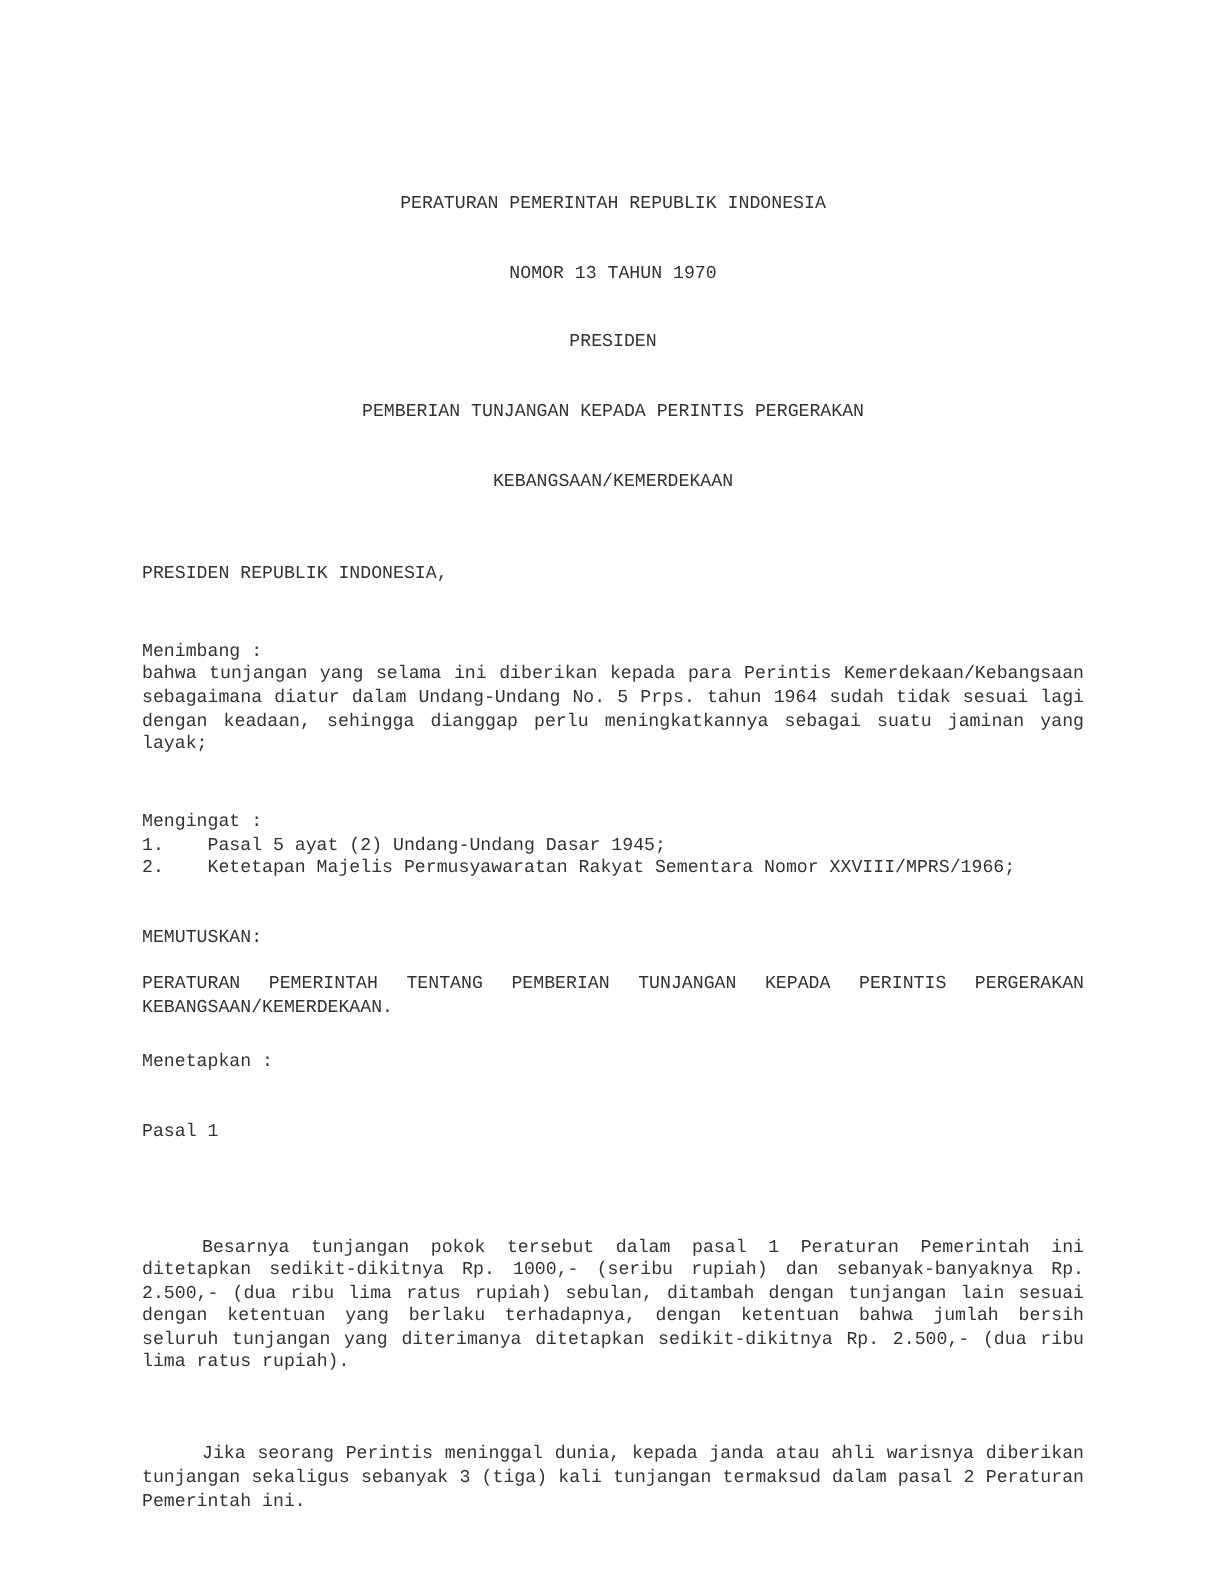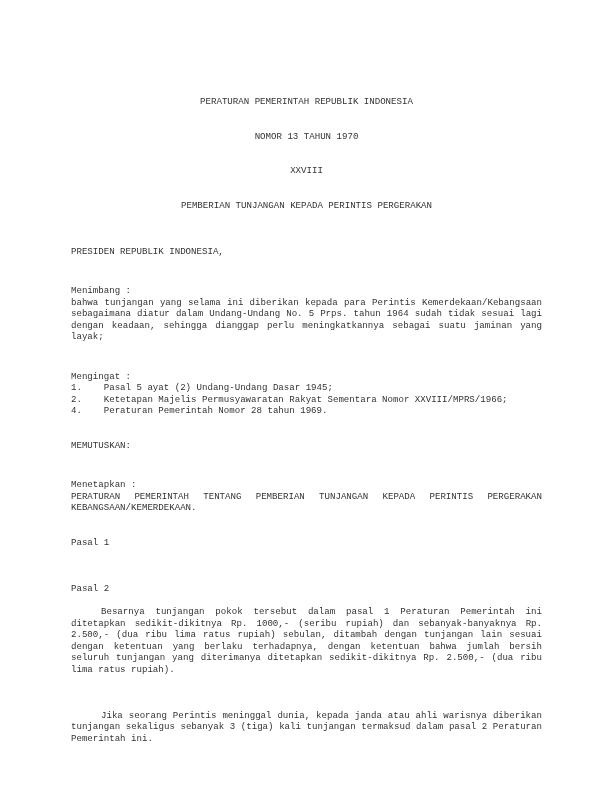--- a/index.html
+++ b/index.html
@@ -88,59 +88,58 @@
   .sp-gap   { display: block; height: 23.1px; }
 </style>
 </head>
 <body>
 
 <div class="page">
 
   <div class="title-block doc-text">
     <span class="title-line">PERATURAN PEMERINTAH REPUBLIK INDONESIA</span>
     <span class="title-line">NOMOR 13 TAHUN 1970</span>
-    <span class="title-line">XXVIII</span>
+    <span class="title-line">PRESIDEN</span>
     <span class="title-line">PEMBERIAN TUNJANGAN KEPADA PERINTIS PERGERAKAN</span>
+    <span class="title-line">KEBANGSAAN/KEMERDEKAAN</span>
   </div>
 
   <span class="sp-blank"></span>
 
   <div class="doc-text heading-center">PRESIDEN REPUBLIK INDONESIA,</div>
 
   <span class="sp-blank"></span>
 
   <div class="doc-text label-line">Menimbang :</div>
   <div class="doc-text para">bahwa tunjangan yang selama ini diberikan kepada para Perintis Kemerdekaan/Kebangsaan sebagaimana diatur dalam Undang-Undang No. 5 Prps. tahun 1964 sudah tidak sesuai lagi dengan keadaan, sehingga dianggap perlu meningkatkannya sebagai suatu jaminan yang layak;</div>
 
   <span class="sp-blank"></span>
 
   <div class="doc-text label-line">Mengingat :</div>
   <div class="num-list">
     <div class="doc-text num-item"><span class="num-marker">1.</span><span>Pasal 5 ayat (2) Undang-Undang Dasar 1945;</span></div>
     <div class="doc-text num-item"><span class="num-marker">2.</span><span>Ketetapan Majelis Permusyawaratan Rakyat Sementara Nomor XXVIII/MPRS/1966;</span></div>
-    <div class="doc-text num-item"><span class="num-marker">4.</span><span>Peraturan Pemerintah Nomor 28 tahun 1969.</span></div>
   </div>
 
   <span class="sp-gap"></span>
 
   <div class="doc-text heading-center">MEMUTUSKAN:</div>
 
   <span class="sp-blank"></span>
 
+  <div class="doc-text para">PERATURAN PEMERINTAH TENTANG PEMBERIAN TUNJANGAN KEPADA PERINTIS PERGERAKAN KEBANGSAAN/KEMERDEKAAN.</div>
   <div class="doc-text label-line">Menetapkan :</div>
-  <div class="doc-text para">PERATURAN PEMERINTAH TENTANG PEMBERIAN TUNJANGAN KEPADA PERINTIS PERGERAKAN KEBANGSAAN/KEMERDEKAAN.</div>
 
   <span class="sp-gap"></span>
 
   <div class="doc-text heading-center">Pasal 1</div>
   <span class="sp-blank"></span>
 
   <span class="sp-gap"></span>
 
-  <div class="doc-text heading-center">Pasal 2</div>
   <span class="sp-blank"></span>
   <div class="doc-text para para-indent">Besarnya tunjangan pokok tersebut dalam pasal 1 Peraturan Pemerintah ini ditetapkan sedikit-dikitnya Rp. 1000,- (seribu rupiah) dan sebanyak-banyaknya Rp. 2.500,- (dua ribu lima ratus rupiah) sebulan, ditambah dengan tunjangan lain sesuai dengan ketentuan yang berlaku terhadapnya, dengan ketentuan bahwa jumlah bersih seluruh tunjangan yang diterimanya ditetapkan sedikit-dikitnya Rp. 2.500,- (dua ribu lima ratus rupiah).</div>
 
   <span class="sp-gap"></span>
 
   <span class="sp-blank"></span>
   <div class="doc-text para para-indent">Jika seorang Perintis meninggal dunia, kepada janda atau ahli warisnya diberikan tunjangan sekaligus sebanyak 3 (tiga) kali tunjangan termaksud dalam pasal 2 Peraturan Pemerintah ini.</div>
 
   <span class="sp-gap"></span>
 

